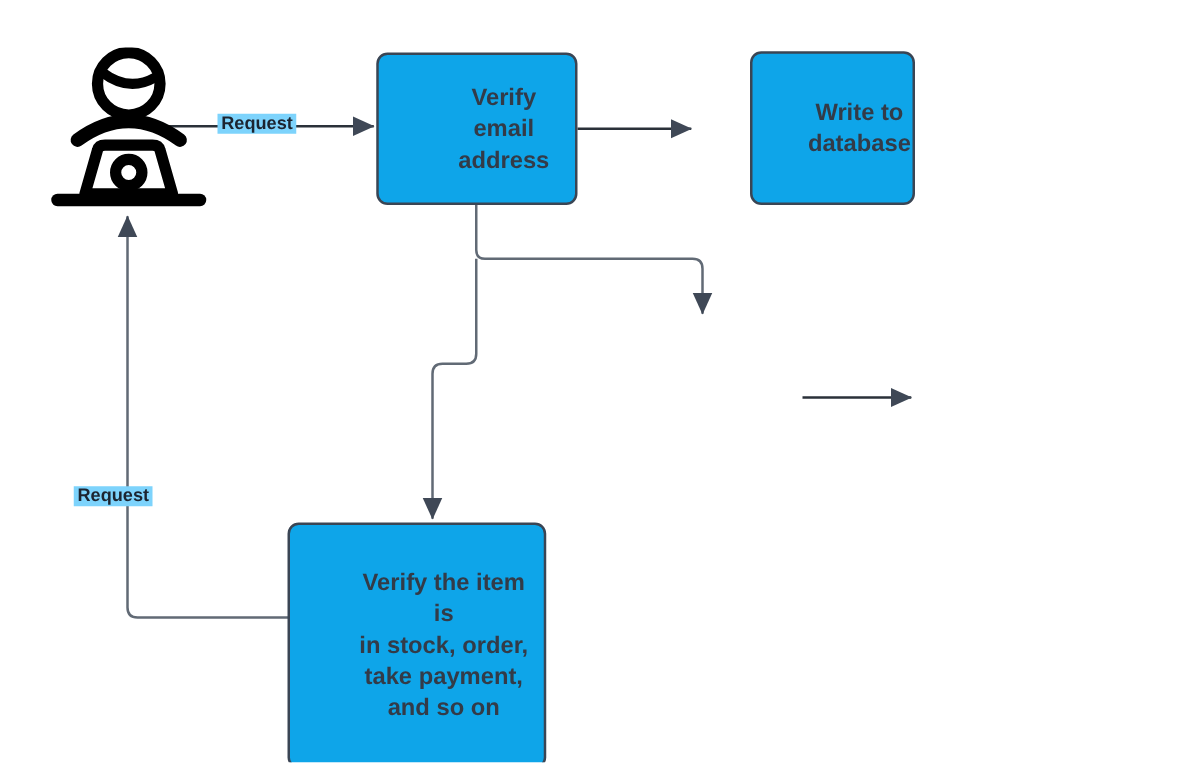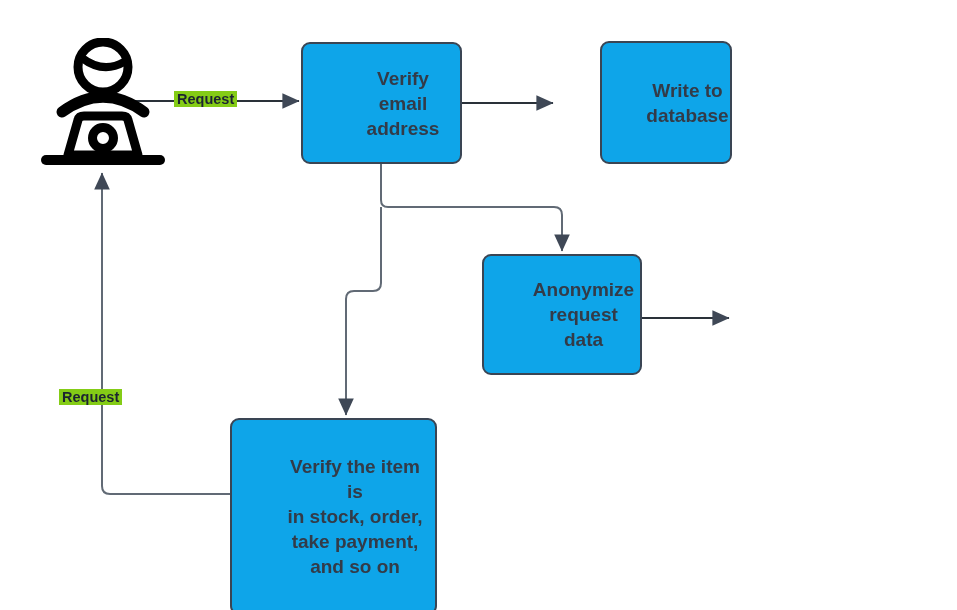--- a/index.html
+++ b/index.html
@@ -45,21 +45,21 @@
     color: #333b48;
     white-space: pre-line;
     padding: 0 10px;
   }
   .edge-label {
     position: absolute;
     font-family: "Liberation Sans", sans-serif;
     font-weight: bold;
     font-size: 14.5px;
     color: #1c2430;
-    background: #84cc16;
+    background: #7dd3fc;
     padding: 0 3px;
     white-space: nowrap;
   }
   #actor-icon {
     position: absolute;
     left: 38px;
     top: 38px;
     width: 130px;
     height: 132px;
   }
@@ -121,24 +121,20 @@
   <div class="node-box" style="left:301px; top:42px; width:161px; height:122px;">
     <span class="node-label">Verify email
 address</span>
   </div>
 
   <div class="node-box" style="left:556px; top:41px; width:132px; height:123px;margin-left:44px;">
     <span class="node-label">Write to
 database</span>
   </div>
 
-  <div class="node-box" style="left:482px; top:254px; width:160px; height:121px;">
-    <span class="node-label">Anonymize
-request data</span>
-  </div>
 
 
   <div class="node-box" style="left:230px; top:418px; width:207px; height:197px;">
     <span class="node-label">Verify the item is
 in stock, order,
 take payment,
 and so on</span>
   </div>
 
   <div class="edge-label" style="left:174px; top:91px;">Request</div>

